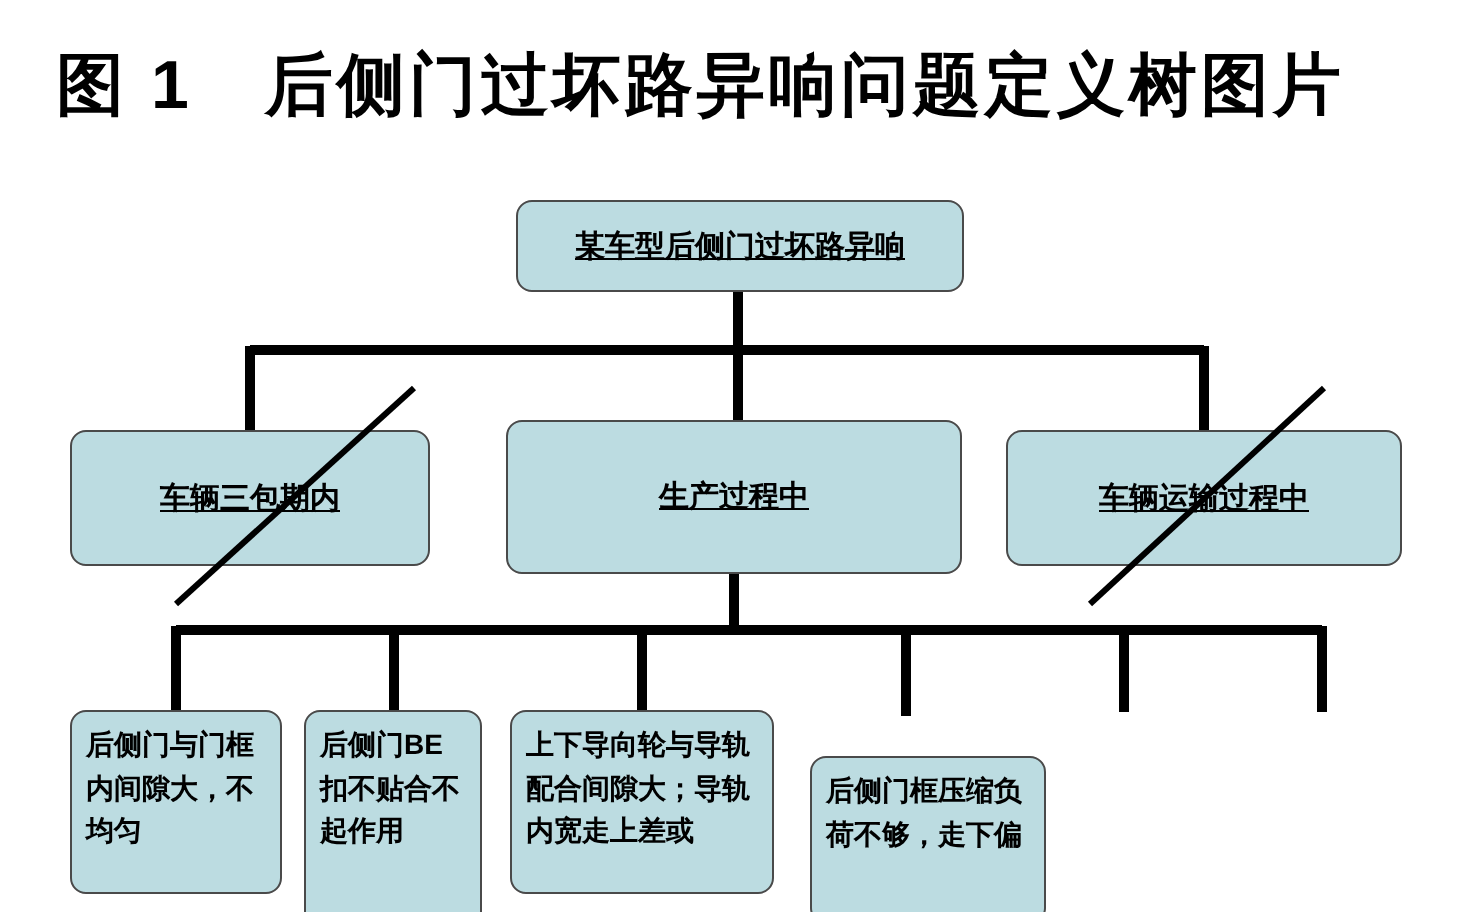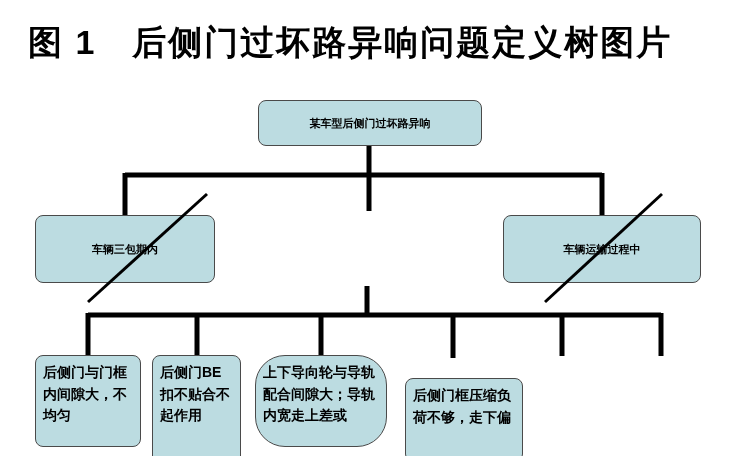--- a/index.html
+++ b/index.html
@@ -46,37 +46,38 @@
     background:var(--node-fill);
     border:1px solid var(--node-border);
     border-radius:8px;
     color:#000;
     font-weight:bold;
     z-index:2;
   }
   .node.centered{
     display:flex;align-items:center;justify-content:center;
     text-align:left;
-    font-size:11px;
+    font-size:15px;
     padding:4px 8px;
+    text-decoration:underline;
   }
   .node.leaf{
     font-size:14px;
     line-height:1.55;
     padding:6px 7px;
     text-align:left;
   }
   
   .node-root      {left:258px;top:100px;width:224px;height:46px;}
   .node-l2-0     {left:35px; top:215px;width:180px;height:68px;}
   .node-l2-1     {left:253px;top:210px;width:228px;height:77px;}
   .node-l2-2     {left:503px;top:215px;width:198px;height:68px;}
   .node-l3-0     {left:35px; top:355px;width:106px;height:92px;}
   .node-l3-1     {left:152px;top:355px;width:89px; height:112px;}
-  .node-l3-2     {left:255px;top:355px;width:132px;height:92px;border-radius:30px;}
+  .node-l3-2     {left:255px;top:355px;width:132px;height:92px;}
   .node-l3-3     {left:405px;top:378px;width:118px; height:84px;}
   .node-l3-4     {left:513px;top:355px;width:99px; height:80px;}
   .node-l3-5     {left:620px;top:355px;width:82px; height:84px;}
 </style>
 </head>
 <body>
 
 <div class="canvas">
 
   <div class="diagram-title">图 1　后侧门过坏路异响问题定义树图片</div>
@@ -96,20 +97,21 @@
     <path class="connector" d="M 321 313 V 356"></path>
     <path class="connector" d="M 453 313 V 358"></path>
     <path class="connector" d="M 562 313 V 356"></path>
     <path class="connector" d="M 661 313 V 356"></path>
   </svg>
 
   <div class="node centered node-root">某车型后侧门过坏路异响</div>
 
   <div class="node centered node-l2-0">车辆三包期内</div>
 
+  <div class="node centered node-l2-1">生产过程中</div>
 
   <div class="node centered node-l2-2">车辆运输过程中</div>
 
   <div class="node leaf node-l3-0">后侧门与门框内间隙大，不均匀</div>
 
   <div class="node leaf node-l3-1">后侧门BE扣不贴合不起作用</div>
 
   <div class="node leaf node-l3-2">上下导向轮与导轨配合间隙大；导轨内宽走上差或</div>
 
   <div class="node leaf node-l3-3">后侧门框压缩负荷不够，走下偏</div>

